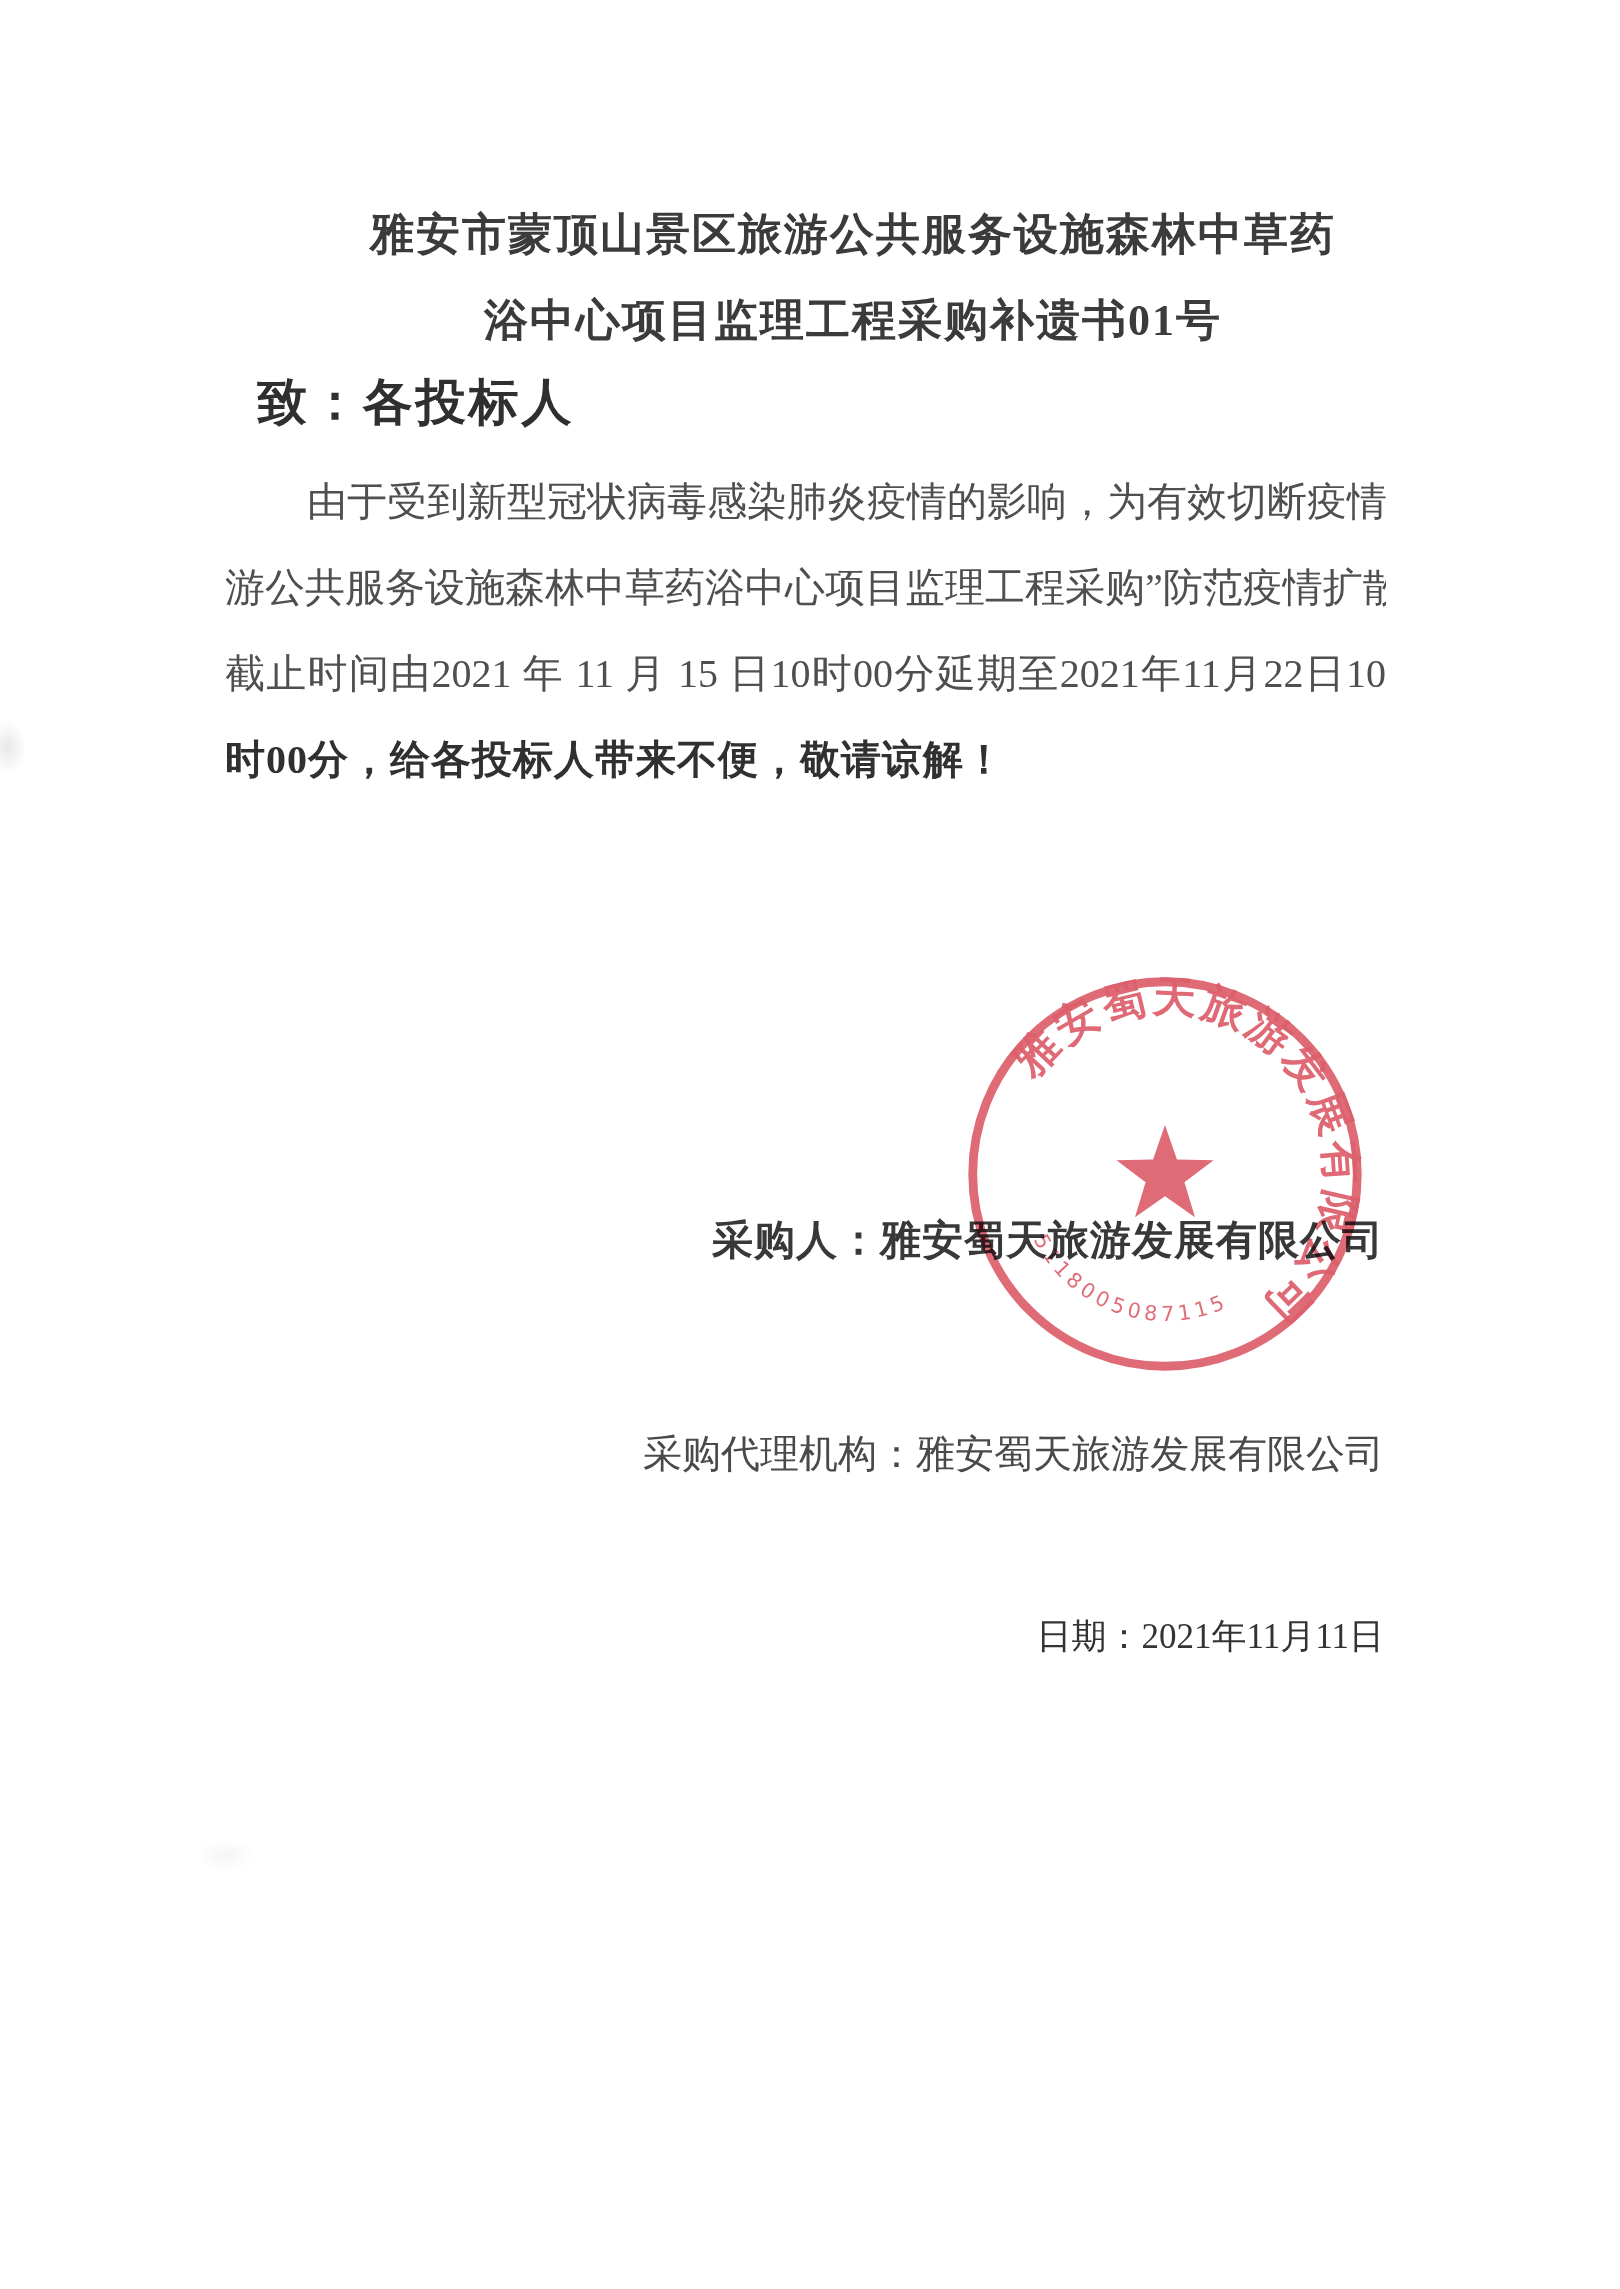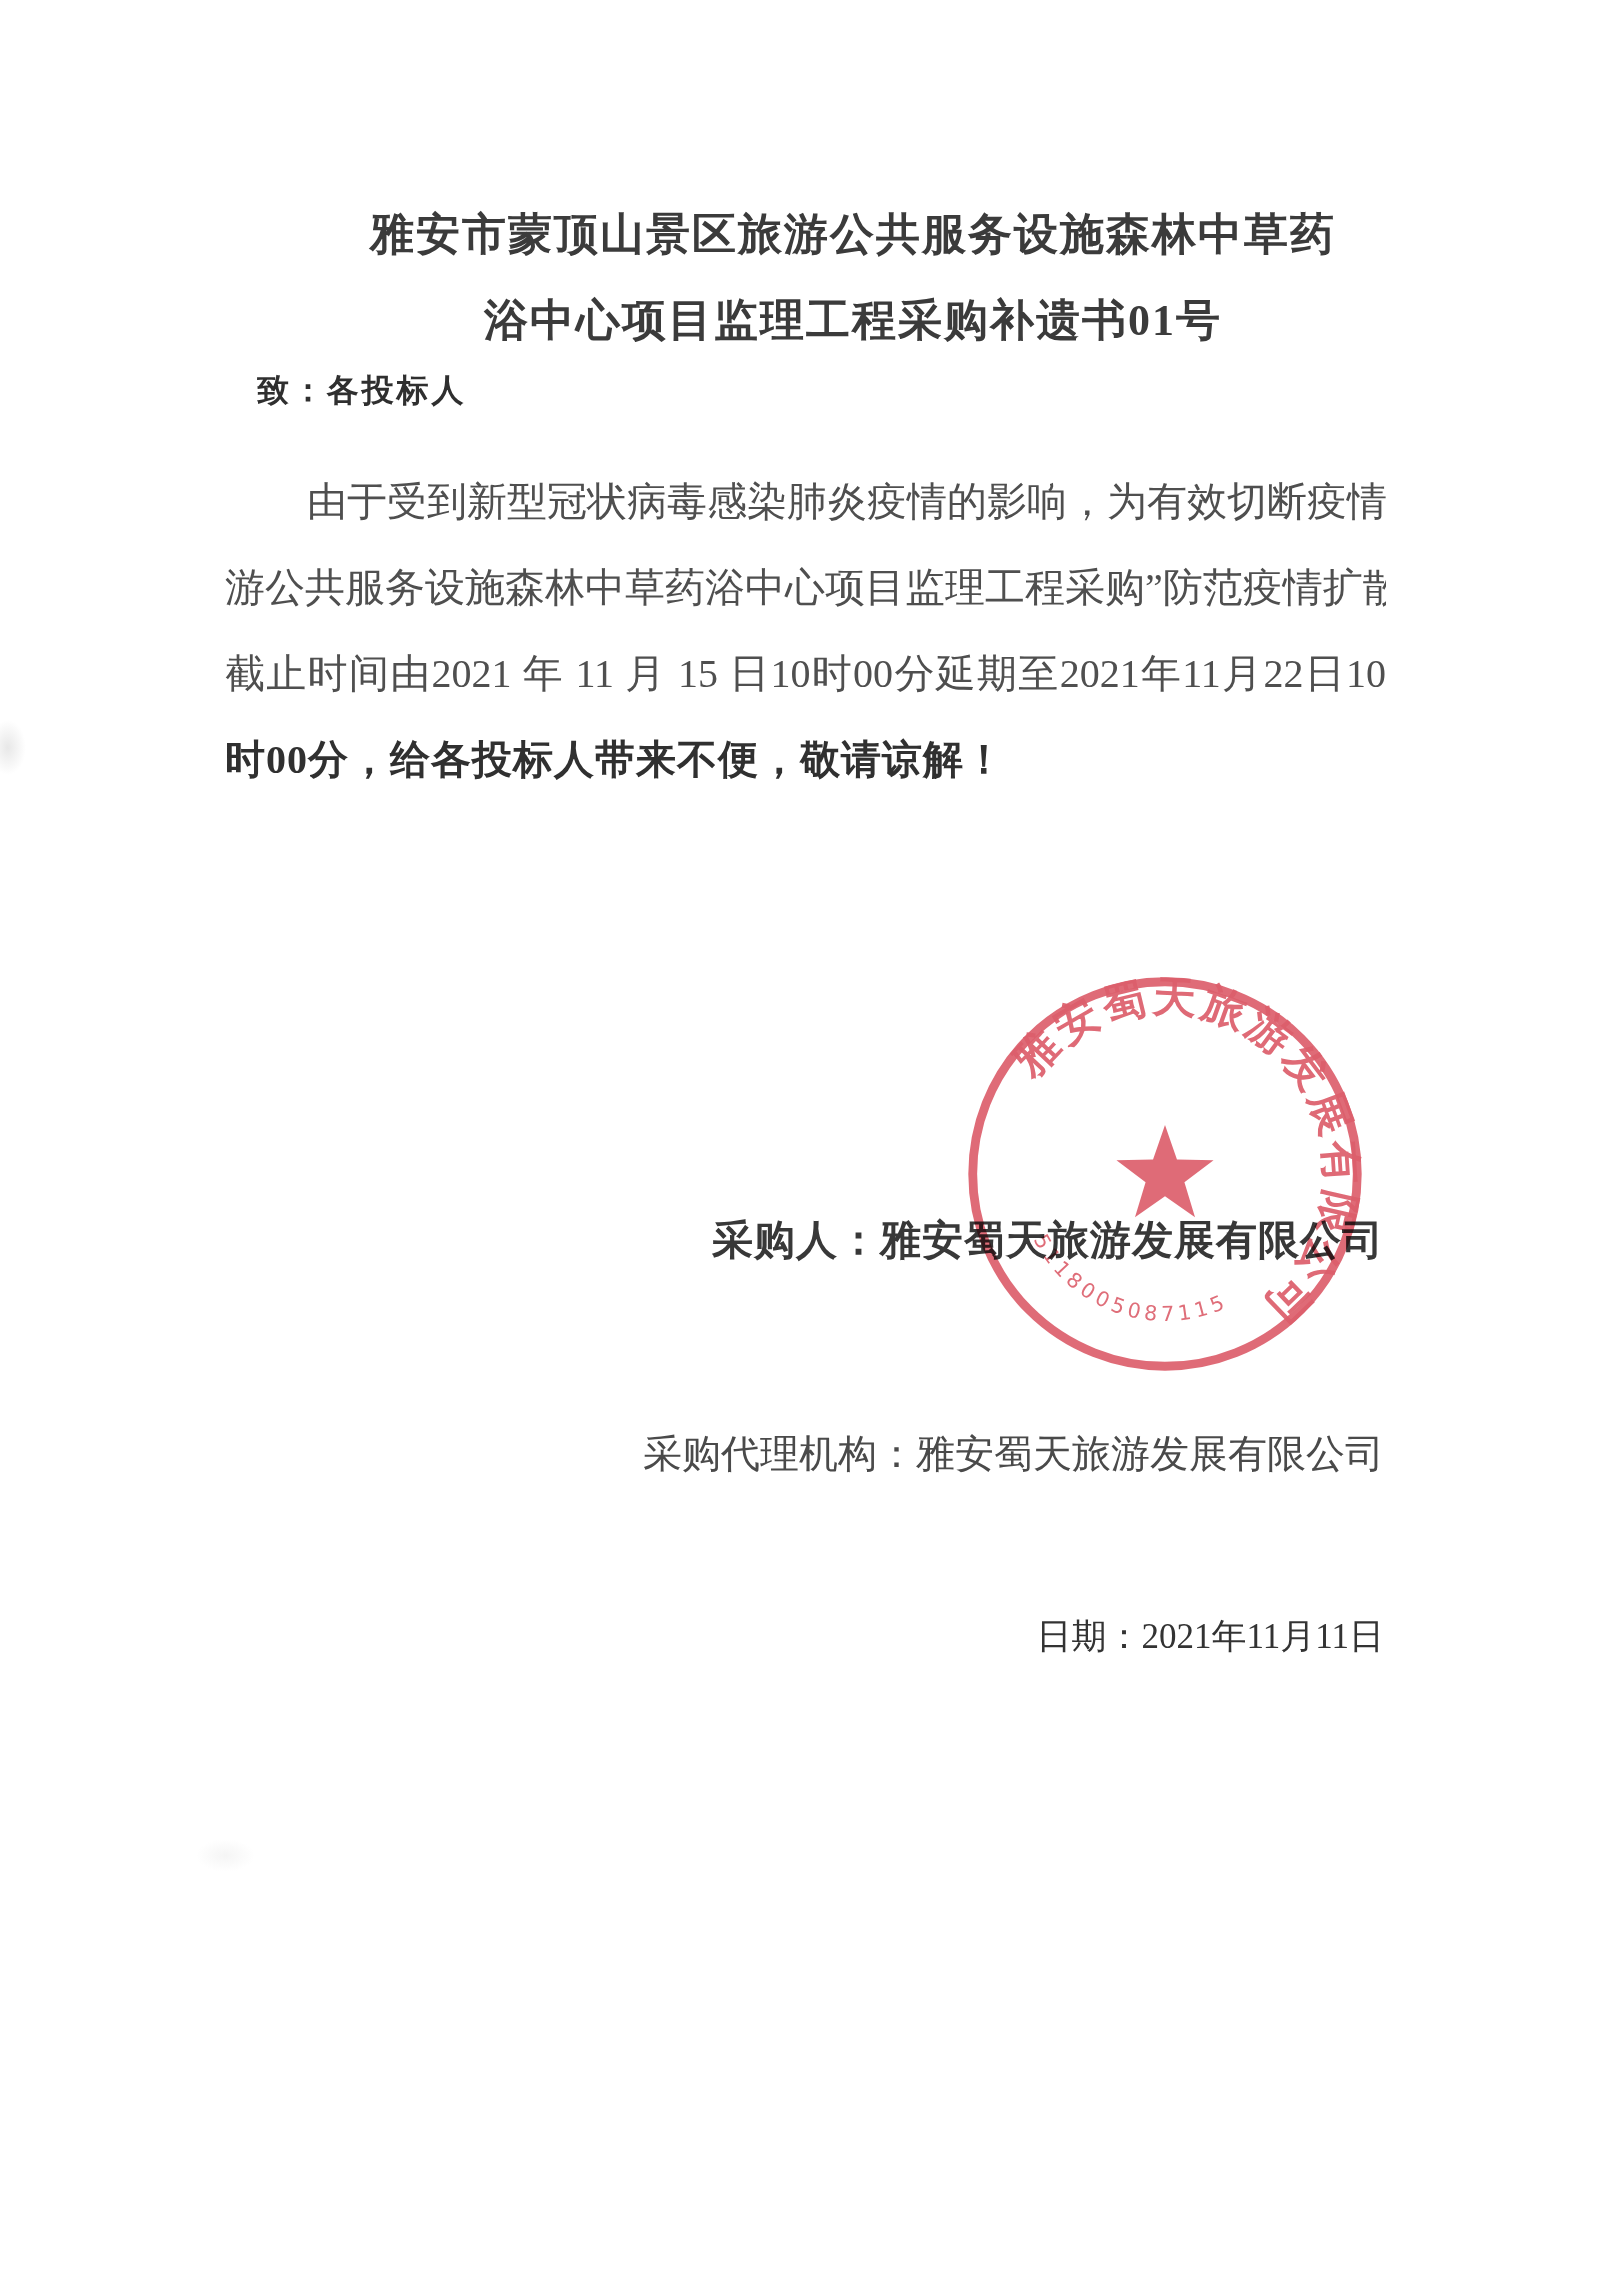--- a/index.html
+++ b/index.html
@@ -27,21 +27,21 @@
   .title-line {
     font-size: 44px;
     font-weight: 700;
     line-height: 86px;
     letter-spacing: 2px;
   }
   .salutation {
     position: absolute;
     left: 257px;
     top: 369px;
-    font-size: 32px;
+    font-size: 50px;
     font-weight: 700;
     color: #2f2f2f;
     letter-spacing: 2.9px;
     text-align: center;
   }
   .body-block {
     position: absolute;
     left: 225px;
     top: 459px;
     width: 1161px;

